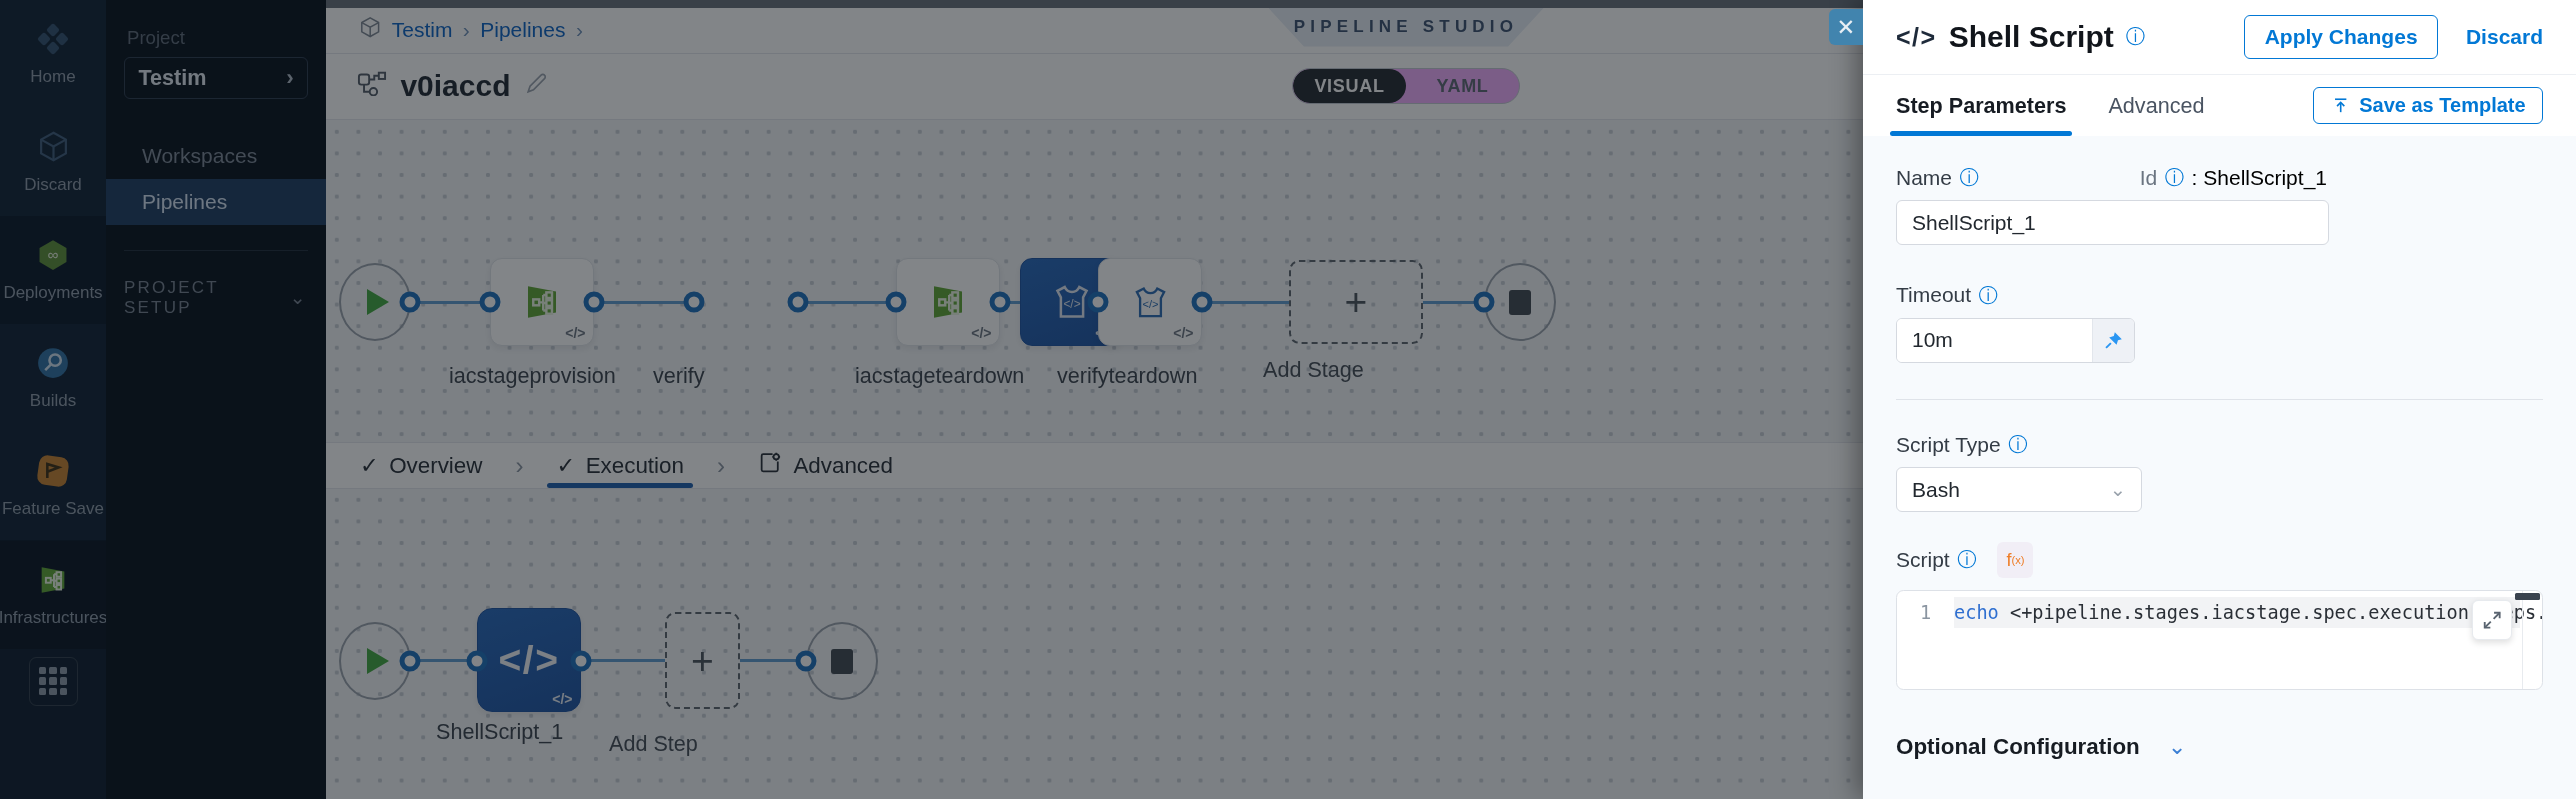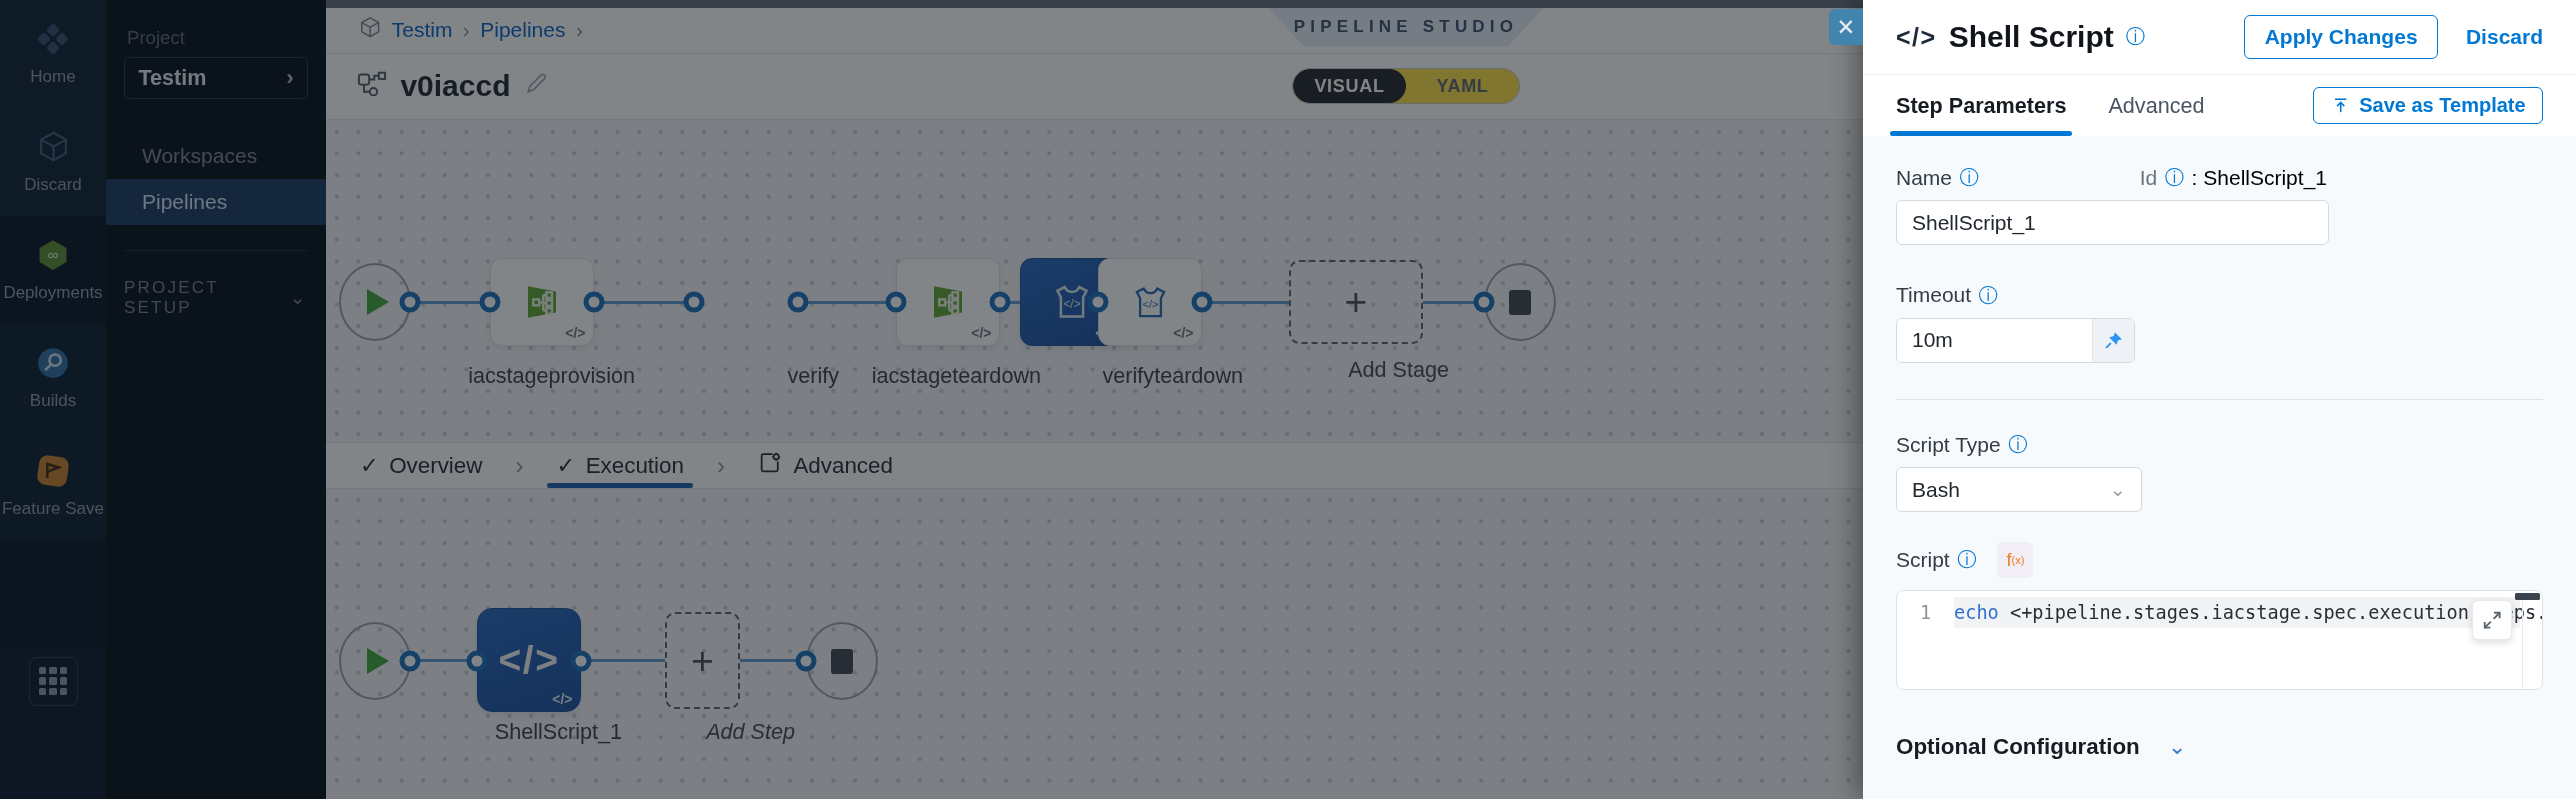--- a/index.html
+++ b/index.html
@@ -30,40 +30,40 @@
   
   .main { position:absolute; left:326px; right:0; top:0; bottom:0; z-index:1; background:#f3f5f7; }
   .top-strip { height:7.5px; background:#667079; }
   .crumb-bar { height:46px; background:#fff; border-bottom:0.7px solid #e4e7ec; display:flex; align-items:center; padding:0 33px; position:relative; }
   .crumb { display:flex; align-items:center; gap:10.4px; font-size:21px; color:#0b63c5; }
   .crumb .sep { color:#6f90b8; }
   .crumb a { cursor:pointer; }
   .studio-badge { position:absolute; left:48%; transform:translateX(-50%); top:0; width:276px; height:39px; background:#e6ecf4; clip-path:polygon(0 0,100% 0,87% 100%,13% 100%); display:flex; align-items:center; justify-content:center; font-size:17px; font-weight:bold; letter-spacing:5.2px; color:#3c516f; }
   .title-bar { height:66px; background:#fff; border-bottom:0.7px solid #e4e7ec; display:flex; align-items:center; padding:0 31px; position:relative; }
   .pipe-title { display:flex; align-items:center; gap:13.4px; font-size:30px; font-weight:bold; color:#1f2630; }
-  .toggle { position:absolute; left:48%; transform:translateX(-50%); display:flex; height:36px; border:1.5px solid #c3c9d1; border-radius:745px; overflow:hidden; background:#fde047; }
+  .toggle { position:absolute; left:48%; transform:translateX(-50%); display:flex; height:36px; border:1.5px solid #c3c9d1; border-radius:745px; overflow:hidden; background:#f0abfc; }
   .toggle .seg { width:113px; display:flex; align-items:center; justify-content:center; font-size:18px; font-weight:bold; letter-spacing:0.7px; color:#5d6873; cursor:pointer; }
   .toggle .seg.sel { background:#23282e; color:#fff; border-radius:745px; }
 
   .canvas { position:absolute; left:0; right:0; background-color:#f3f5f7; background-image:radial-gradient(circle, #c6ccd4 1.9px, transparent 2.4px); background-size:21.6px 21.6px; }
   .stage-canvas { top:121px; height:321px; }
   .exec-canvas { top:489px; bottom:0; }
 
   .glink { position:absolute; height:3px; background:#5e9bd0; }
   .gport { position:absolute; width:21px; height:21px; border:5.2px solid #1d6fbd; background:#fff; border-radius:50%; transform:translate(-50%,-50%); }
   .gstart, .gend { position:absolute; width:72px; height:78px; border:2.2px solid #99a1ab; border-radius:50%; display:flex; align-items:center; justify-content:center; }
   .play-tri { width:0; height:0; border-left:22.4px solid #42a83f; border-top:13.4px solid transparent; border-bottom:13.4px solid transparent; margin-left:6px; }
   .stop-sq { width:22.4px; height:25px; background:#3f4750; border-radius:3px; }
   .gcard { position:absolute; width:104px; height:88px; background:#fff; border:0.7px solid #dfe3e8; border-radius:12px; box-shadow:0 3px 7.5px rgba(20,30,40,.08); display:flex; align-items:center; justify-content:center; cursor:pointer; }
   .gcard.sel { background:linear-gradient(160deg,#2667bc,#1d53a2); border-color:#1d53a2; }
   .gcard .badge { position:absolute; right:7.5px; bottom:4.5px; font-size:14px; color:#6b7480; font-weight:bold; }
   .gcard.sel .badge { color:rgba(255,255,255,.9); }
   .gadd { position:absolute; border:2.2px dashed #5c646d; border-radius:10.4px; display:flex; align-items:center; justify-content:center; color:#4a525b; cursor:pointer; }
   .gadd .plus { font-size:39px; font-weight:200; }
-  .nlabel { position:absolute; width:186px; text-align:right; font-size:21.6px; color:#3a424c; line-height:1.5; word-break:break-all; }
+  .nlabel { position:absolute; width:186px; text-align:left; font-size:21.6px; color:#3a424c; line-height:1.5; word-break:break-all; }
   .shell-glyph { font-size:39px; font-weight:bold; color:#f2f5f9; letter-spacing:1.5px; }
 
   .tabs-bar { position:absolute; left:0; right:0; top:442px; height:47px; background:#fff; border-top:0.7px solid #e4e7ec; border-bottom:0.7px solid #e4e7ec; display:flex; align-items:center; padding-left:34px; gap:33px; }
   .ftab { position:relative; height:100%; display:flex; align-items:center; gap:10.4px; font-size:22.4px; color:#262d36; cursor:pointer; }
   .ftab .chk { color:#262d36; font-size:22.4px; }
   .ftab.active::after { content:""; position:absolute; left:-9px; right:-9px; bottom:0; height:5.2px; background:#1f5fae; border-radius:3px; }
   .ftab-sep { color:#8b95a2; font-size:24px; }
 
   
   .backdrop { position:absolute; left:0; top:0; width:1863px; height:100%; background:rgba(16,21,27,.52); z-index:10; }
@@ -164,20 +164,37 @@
       <div class="rail-item">
         <span class="ric">
           <svg width="34" height="34" viewBox="0 0 24 24">
               <rect x="1.5" y="1.5" width="21" height="21" rx="6" fill="#c57f2e" transform="rotate(8 12 12)"></rect>
               <path d="M8 17 V7 l8 2.5 -8 3" fill="none" stroke="#3c2c12" stroke-width="1.8"></path>
             </svg>
         </span>
         <span>Feature Save</span>
       </div>
     </div>
+    <div class="rail-group" style="top:541px;height:108px;background:#071220;">
+      <div class="rail-item">
+        <span class="ric">
+          <svg width="34" height="34" viewBox="0 0 24 24">
+              <path d="M4 3 L20 6 V18 L4 21 Z" fill="#5fa634" rx="2"></path>
+              <g fill="none" stroke="#eaf4e0" stroke-width="1.4">
+                <rect x="7" y="10.5" width="3.4" height="3.4"></rect>
+                <rect x="14.5" y="6.5" width="3.2" height="3.2"></rect>
+                <rect x="14.5" y="11" width="3.2" height="3.2"></rect>
+                <rect x="14.5" y="15.5" width="3.2" height="3.2"></rect>
+                <path d="M10.4 12.2 H12.7 M12.7 8 V16.9 M12.7 8 H14.5 M12.7 12.6 H14.5 M12.7 16.9 H14.5"></path>
+              </g>
+            </svg>
+        </span>
+        <span>Infrastructures</span>
+      </div>
+    </div>
     <div class="rail-group" style="top:649px;height:151px;background:#0c1b2c;">
       <div class="grid-btn">
         <span class="grid9">
             <span></span>
             <span></span>
             <span></span>
             <span></span>
             <span></span>
             <span></span>
             <span></span>
@@ -363,21 +380,21 @@
       <div class="gend" style="left:480px;top:133px;">
           <span class="stop-sq"></span>
         </div>
 
       <span class="gport" style="left:84px;top:172px;"></span>
       <span class="gport" style="left:151px;top:172px;"></span>
       <span class="gport" style="left:255px;top:172px;"></span>
       <span class="gport" style="left:480px;top:172px;"></span>
 
       <div class="nlabel" style="left:110px;top:227px;">ShellScript_1</div>
-      <div class="nlabel" style="left:283px;top:227px;color:#434b55;font-style:italic;">Add Step</div>
+      <div class="nlabel" style="left:283px;top:239px;color:#434b55;">Add Step</div>
     </div>
   </main>
 
   <div class="backdrop"></div>
 
   <aside class="drawer">
     <div class="close-btn">
         <span>✕</span>
       </div>
 

